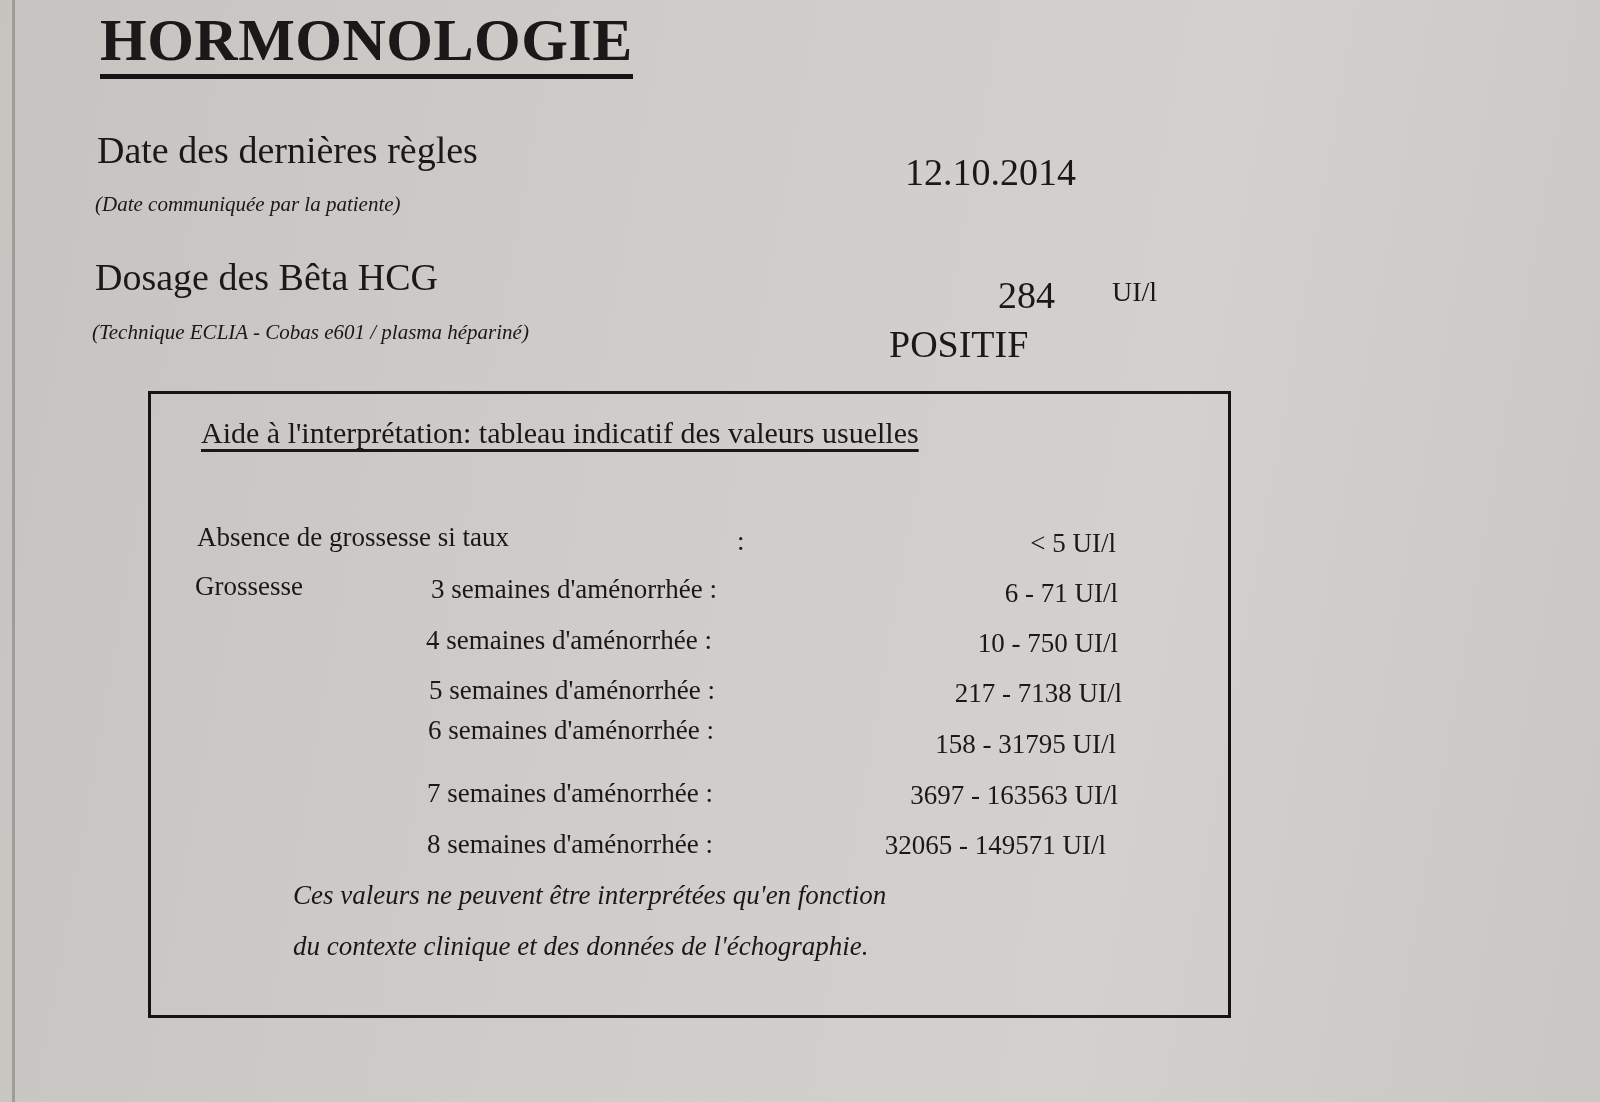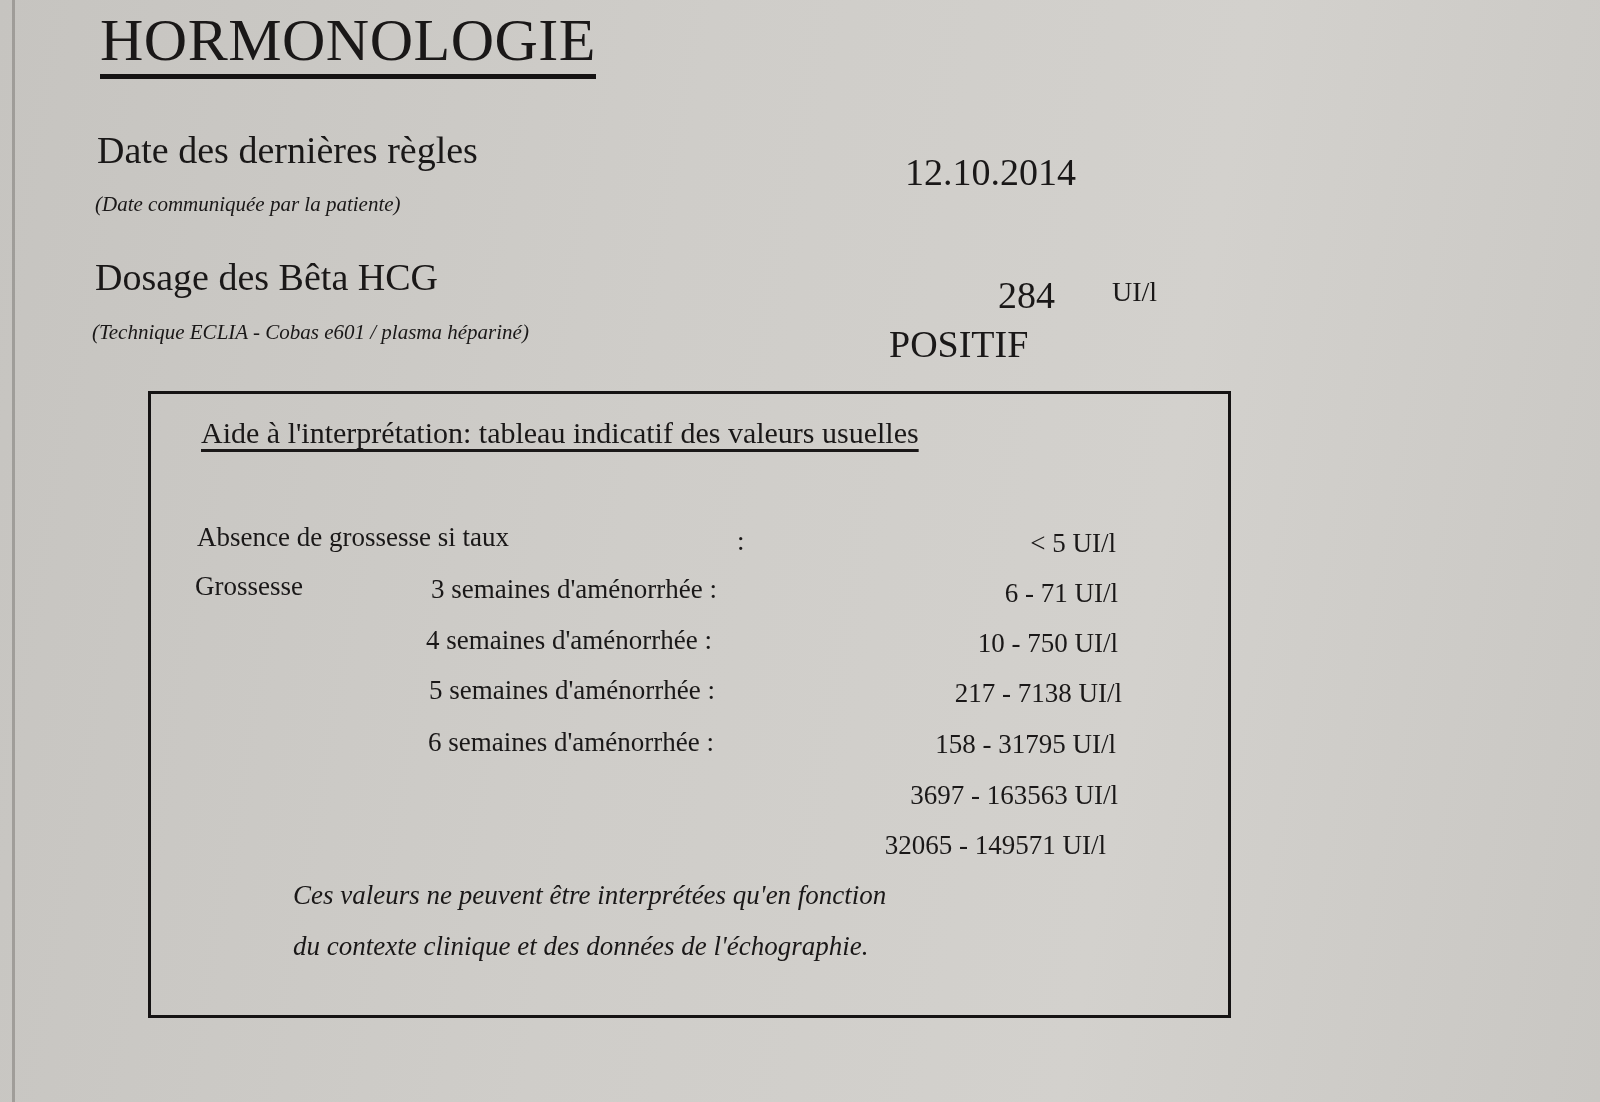--- a/index.html
+++ b/index.html
@@ -8,21 +8,21 @@
       background: linear-gradient(100deg, #c6c4c0 0%, #cfcdc9 40%, #d3d1cd 70%, #c9c7c3 100%);
       font-family: "Liberation Serif", "DejaVu Serif", serif;
       color: #1a1818;
     }
     .page-edge {
       position: absolute; left: 12px; top: 0; width: 3px; height: 1102px;
       background: #8e8c88; opacity: 0.7;
     }
     .abs { position: absolute; white-space: nowrap; }
     .title {
-      left: 100px; top: 6px; font-size: 60px; font-weight: normal; letter-spacing: 0.5px;
+      left: 100px; top: 6px; font-size: 60px; font-weight: bold; letter-spacing: 0.5px;
       border-bottom: 5px solid #151313; padding-bottom: 0px; line-height: 68px;
     }
     .label-lg { font-size: 38px; }
     .note-it { font-size: 21px; font-style: italic; }
     .value-lg { font-size: 38px; }
     .unit-sm { font-size: 28px; }
     .box {
       position: absolute; left: 148px; top: 391px; width: 1083px; height: 627px;
       border: 3px solid #151313; box-sizing: border-box;
     }
@@ -61,22 +61,24 @@
 
   <div class="abs row-text" style="left:280px; top:180px;">3 semaines d'aménorrhée :</div>
   <div class="abs row-text" style="right:110px; top:184px;">6 - 71  UI/l</div>
 
   <div class="abs row-text" style="left:275px; top:231px;">4 semaines d'aménorrhée :</div>
   <div class="abs row-text" style="right:110px; top:234px;">10 - 750 UI/l</div>
 
   <div class="abs row-text" style="left:278px; top:281px;">5 semaines d'aménorrhée :</div>
   <div class="abs row-text" style="right:106px; top:284px;">217 - 7138 UI/l</div>
 
-  <div class="abs row-text" style="left:277px; top:333px;text-align:center;">6 semaines d'aménorrhée :</div>
+  <div class="abs row-text" style="left:277px; top:321px;text-align:center;">6 semaines d'aménorrhée :</div>
   <div class="abs row-text" style="right:112px; top:335px;">158 - 31795 UI/l</div>
 
+  <div class="abs row-text" style="left:276px; top:384px;">7 semaines d'aménorrhée :</div>
   <div class="abs row-text" style="right:110px; top:386px;">3697 - 163563 UI/l</div>
 
+  <div class="abs row-text" style="left:276px; top:435px;">8 semaines d'aménorrhée :</div>
   <div class="abs row-text" style="right:122px; top:436px;text-align:right;">32065 - 149571 UI/l</div>
 
   <div class="abs footer-it" style="left:142px; top:486px;">Ces valeurs ne peuvent être interprétées qu'en fonction</div>
   <div class="abs footer-it" style="left:142px; top:537px;">du contexte clinique et des données de l'échographie.</div>
 </div>
 
 </body></html>

